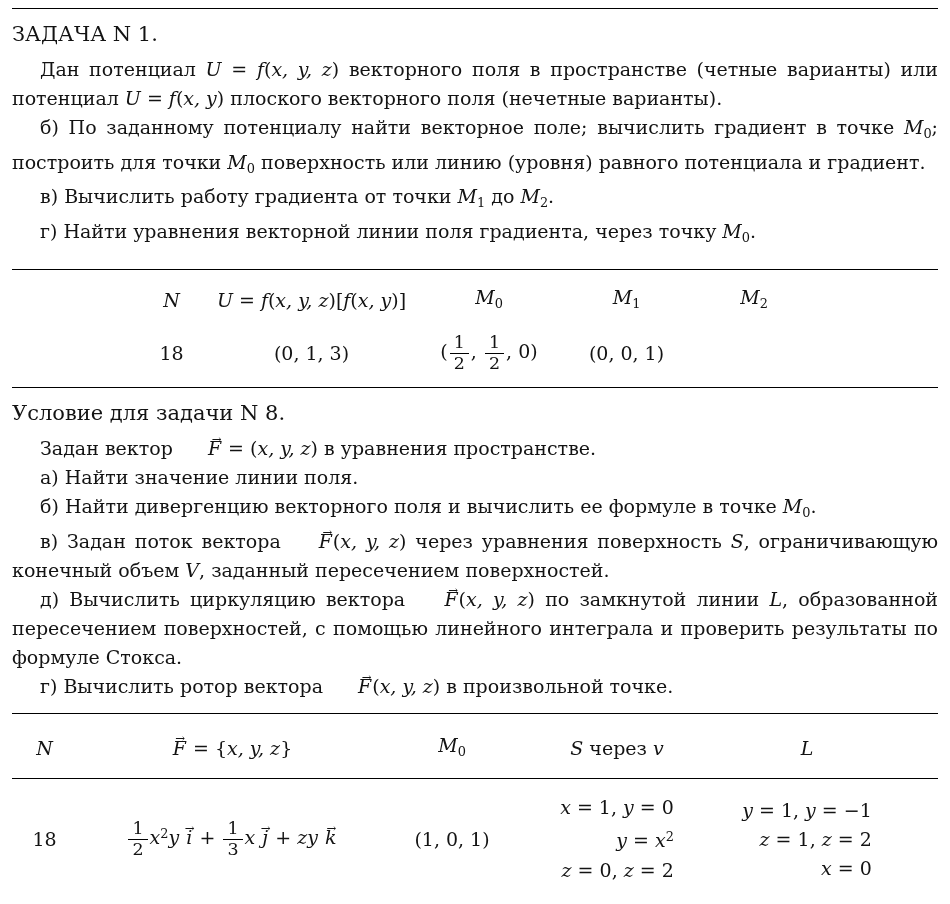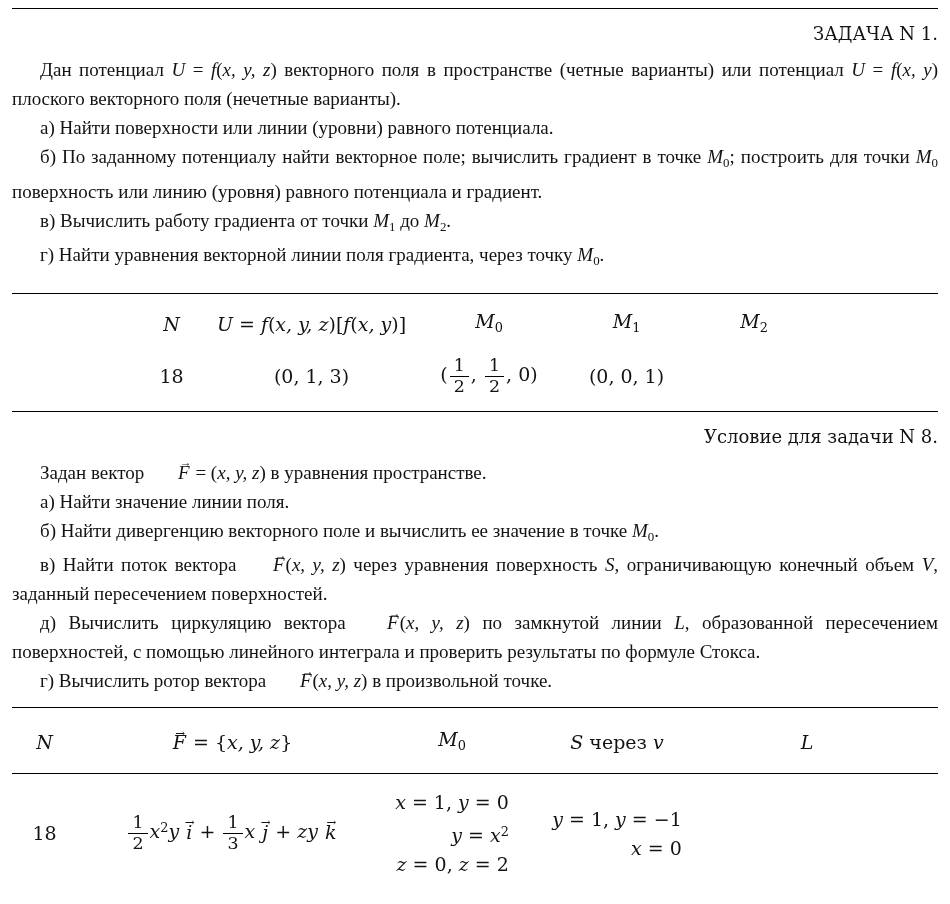--- a/index.html
+++ b/index.html
@@ -7,22 +7,22 @@
   body {
     width: 950px; height: 904px; overflow: hidden;
     color: #131313;
     font-family: "DejaVu Serif", "Liberation Serif", serif;
     font-size: 19px;
   }
   .page { padding: 8px 12px 0 12px; }
   .rule { border: none; border-top: 1.5px solid #000; height: 0; }
   .rule.gap-top { margin-top: 18px; }
   .rule.gap-top-sm { margin-top: 12px; }
-  .title { font-size: 18px; font-weight: 400; text-align: right; line-height: 24px; margin: 13px 0 9px; }
-  .para { line-height: 29px; text-indent: 28px; text-align: justify; font-family: Liberation Serif, serif; }
+  .title { font-size: 21px; font-weight: 400; text-align: left; line-height: 24px; margin: 13px 0 9px; }
+  .para { line-height: 29px; text-indent: 28px; text-align: justify; }
   .mi { font-style: italic; }
   .msub { font-size: 68%; vertical-align: -0.28em; }
   .msup { font-size: 68%; vertical-align: 0.5em; }
   .vec { position: relative; display: inline-block; font-style: italic; padding: 0 1px; }
   .vec::after {
     content: "\2192"; position: absolute; left: 55%; top: -0.78em;
     transform: translateX(-50%); font-size: 0.62em; font-style: normal;
   }
   .frac {
     display: inline-flex; flex-direction: column; align-items: center;
@@ -44,21 +44,20 @@
 </head>
 <body>
 
 <div class="page">
 
   <hr class="rule">
 
   <div class="title">ЗАДАЧА N 1.</div>
 
   <p class="para"><span>Дан потенциал </span><span class="mi">U</span><span> = </span><span class="mi">f</span><span>(</span><span class="mi">x, y, z</span><span>) векторного поля в пространстве (четные варианты) или потенциал </span><span class="mi">U</span><span> = </span><span class="mi">f</span><span>(</span><span class="mi">x, y</span><span>) плоского векторного поля (нечетные варианты).</span></p>
-  <p class="para"><span>а) Найти поверхности или линии (уровни) равного потенциала.</span></p>
   <p class="para"><span>б) По заданному потенциалу найти векторное поле; вычислить градиент в точке </span><span class="mi">M</span><span class="msub">0</span><span>; построить для точки </span><span class="mi">M</span><span class="msub">0</span><span> поверхность или линию (уровня) равного потенциала и градиент.</span></p>
   <p class="para"><span>в) Вычислить работу градиента от точки </span><span class="mi">M</span><span class="msub">1</span><span> до </span><span class="mi">M</span><span class="msub">2</span><span>.</span></p>
   <p class="para"><span>г) Найти уравнения векторной линии поля градиента, через точку </span><span class="mi">M</span><span class="msub">0</span><span>.</span></p>
 
   <hr class="rule gap-top">
 
   <div class="t1">
     <div class="grid head">
       <div class="cell"><span class="mi">N</span></div>
       <div class="cell"><span class="mi">U</span><span> = </span><span class="mi">f</span><span>(</span><span class="mi">x, y, z</span><span>)[</span><span class="mi">f</span><span>(</span><span class="mi">x, y</span><span>)]</span></div>
@@ -79,22 +78,22 @@
       <div class="cell"><span>(0, 0, 1)</span></div>
     </div>
   </div>
 
   <hr class="rule">
 
   <div class="title">Условие для задачи N 8.</div>
 
   <p class="para"><span>Задан вектор </span><span class="vec">F</span><span> = (</span><span class="mi">x, y, z</span><span>) в уравнения пространстве.</span></p>
   <p class="para"><span>а) Найти значение линии поля.</span></p>
-  <p class="para"><span>б) Найти дивергенцию векторного поле и вычислить ее значение в точке </span><span class="mi">M</span><span class="msub">0</span><span>.</span></p>
-  <p class="para"><span>в) Найти поток вектора </span><span class="vec">F</span><span>(</span><span class="mi">x, y, z</span><span>) через уравнения поверхность </span><span class="mi">S</span><span>, ограничивающую конечный объем </span><span class="mi">V</span><span>, заданный пересечением поверхностей.</span></p>
+  <p class="para"><span>б) Найти дивергенцию векторного поля и вычислить ее формуле в точке </span><span class="mi">M</span><span class="msub">0</span><span>.</span></p>
+  <p class="para"><span>в) Задан поток вектора </span><span class="vec">F</span><span>(</span><span class="mi">x, y, z</span><span>) через уравнения поверхность </span><span class="mi">S</span><span>, ограничивающую конечный объем </span><span class="mi">V</span><span>, заданный пересечением поверхностей.</span></p>
   <p class="para"><span>д) Вычислить циркуляцию вектора </span><span class="vec">F</span><span>(</span><span class="mi">x, y, z</span><span>) по замкнутой линии </span><span class="mi">L</span><span>, образованной пересечением поверхностей, с помощью линейного интеграла и проверить результаты по формуле Стокса.</span></p>
   <p class="para"><span>г) Вычислить ротор вектора </span><span class="vec">F</span><span>(</span><span class="mi">x, y, z</span><span>) в произвольной точке.</span></p>
 
   <hr class="rule gap-top-sm">
 
   <div class="t2-head">
     <div class="cell"><span class="mi">N</span></div>
     <div class="cell"><span class="vec">F</span><span> = {</span><span class="mi">x, y, z</span><span>}</span></div>
     <div class="cell"><span class="mi">M</span><span class="msub">0</span></div>
     <div class="cell"><span class="mi">S</span><span> через </span><span class="mi">v</span></div>
@@ -105,28 +104,30 @@
 
   <div class="t2-row">
     <div class="cell"><span>18</span></div>
     <div class="cell"><span class="frac">
           <span class="num">1</span>
           <span class="den">2</span>
         </span><span class="mi">x</span><span class="msup">2</span><span class="mi">y</span><span> </span><span class="vec">i</span><span> + </span><span class="frac">
           <span class="num">1</span>
           <span class="den">3</span>
         </span><span class="mi">x</span><span> </span><span class="vec">j</span><span> + </span><span class="mi">zy</span><span> </span><span class="vec">k</span></div>
+    <div class="cell"><span>(1, 0, 1)</span></div>
     <div class="cell">
       <div class="lines">
         <div><span class="mi">x</span><span> = 1, </span><span class="mi">y</span><span> = 0</span></div>
         <div><span class="mi">y</span><span> = </span><span class="mi">x</span><span class="msup">2</span></div>
         <div><span class="mi">z</span><span> = 0, </span><span class="mi">z</span><span> = 2</span></div>
       </div>
     </div>
     <div class="cell">
       <div class="lines">
         <div><span class="mi">y</span><span> = 1, </span><span class="mi">y</span><span> = −1</span></div>
+        <div><span class="mi">z</span><span> = 1, </span><span class="mi">z</span><span> = 2</span></div>
         <div><span class="mi">x</span><span> = 0</span></div>
       </div>
     </div>
   </div>
 
 </div>
 
 </body></html>

